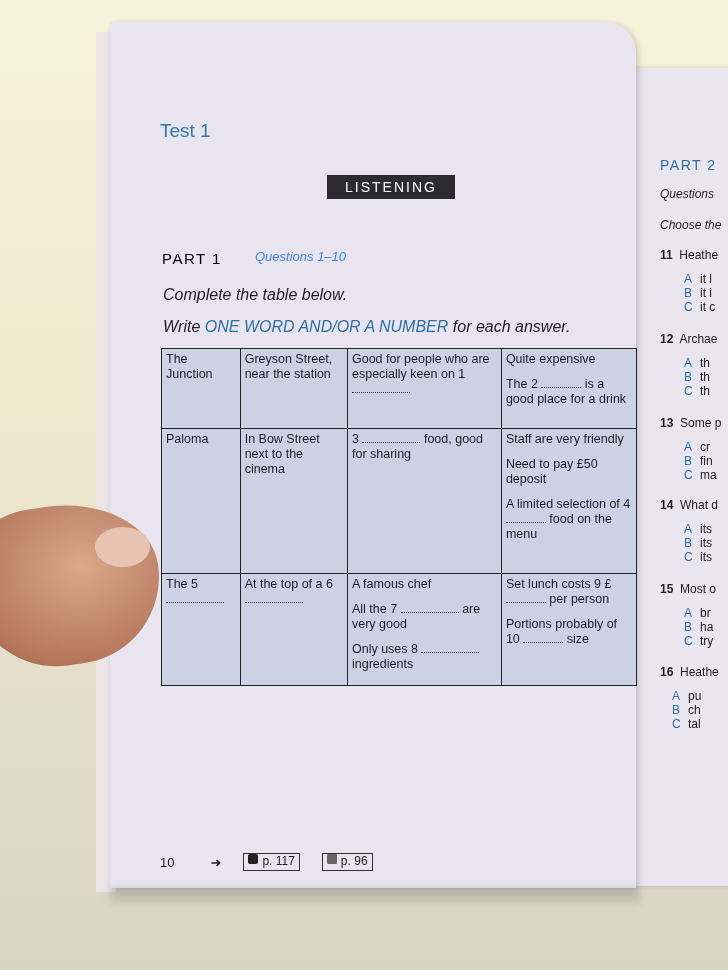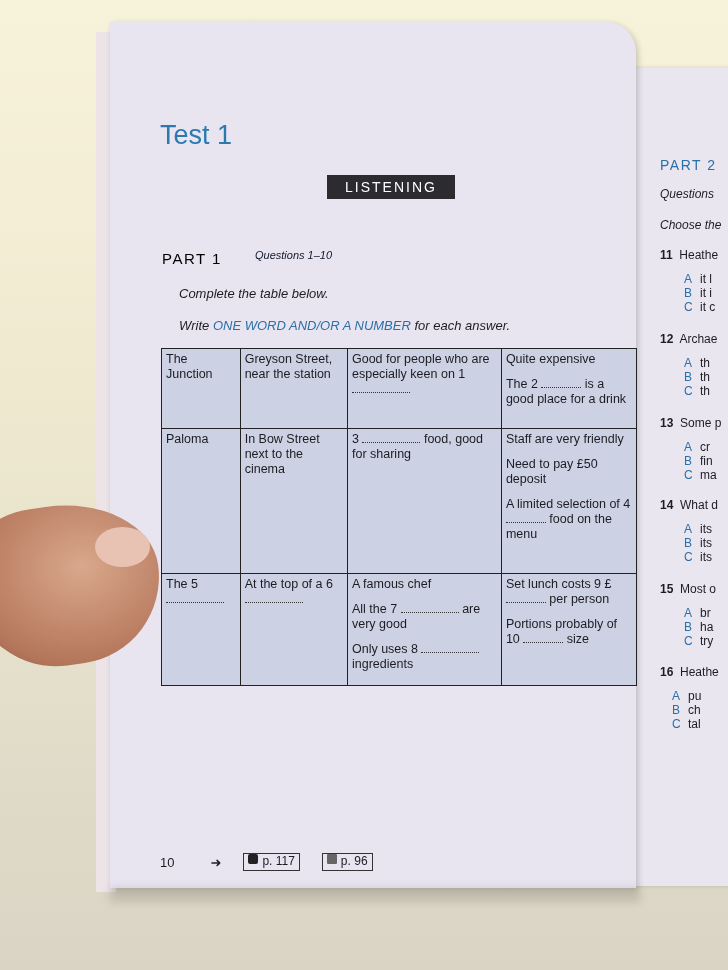--- a/index.html
+++ b/index.html
@@ -5,26 +5,26 @@
   html,body{margin:0;padding:0;}
   body{width:728px;height:970px;position:relative;overflow:hidden;
     background:linear-gradient(180deg,#f7f3da 0%,#efe9d0 40%,#d9d4c4 100%);
     font-family:"DejaVu Sans","Liberation Sans",sans-serif;color:#1c1c22;}
   .page-right{position:absolute;left:636px;top:68px;width:110px;height:818px;background:#eae6f0;
     border-radius:0 0 0 0;box-shadow:-2px 0 4px rgba(0,0,0,.15);}
   .page-under{position:absolute;left:96px;top:32px;width:20px;height:860px;background:#ece4e6;}
   .page{position:absolute;left:110px;top:22px;width:526px;height:866px;background:#e9e5f0;
     border-radius:0 30px 0 0;box-shadow:2px 2px 6px rgba(0,0,0,.2);}
   .bottom-shadow{position:absolute;left:110px;top:888px;width:530px;height:14px;background:rgba(0,0,0,.12);filter:blur(4px);}
-  .test-title{position:absolute;left:160px;top:120px;font-size:27px;color:#2a7ab0;font-family:"Liberation Sans",sans-serif;}
+  .test-title{position:absolute;left:160px;top:120px;font-size:19px;color:#2a7ab0;font-family:"Liberation Sans",sans-serif;}
   .section-badge{position:absolute;left:327px;top:175px;width:128px;height:24px;background:#2b2b30;color:#fff;
     font-size:14px;letter-spacing:2px;text-align:center;line-height:24px;font-family:"Liberation Sans",sans-serif;}
   .part-label{position:absolute;left:162px;top:250px;font-size:15px;letter-spacing:1.5px;color:#000000;font-family:"Liberation Sans",sans-serif;}
-  .questions-label{position:absolute;left:255px;top:249px;font-size:11px;color:#0f172a;font-style:italic;font-family:"Liberation Sans",sans-serif;}
-  .instr{position:absolute;left:179px;font-size:13px;font-style:italic;font-family:"Liberation Sans",sans-serif;}
+  .questions-label{position:absolute;left:255px;top:249px;font-size:13px;color:#3b82f6;font-style:italic;font-family:"Liberation Sans",sans-serif;}
+  .instr{position:absolute;left:163px;font-size:16px;font-style:italic;font-family:"Liberation Sans",sans-serif;}
   .instr .hl{color:#2a6fa8;margin-top:28px;}
   table.main{position:absolute;left:161px;top:348px;width:476px;border-collapse:collapse;background:#cdd1e4;
     font-family:"Liberation Sans",sans-serif;font-size:12.5px;line-height:15px;}
   table.main td, table.main th{border:1px solid #222;vertical-align:top;padding:3px 4px;}
   table.main th{color:#2a6fa8;font-weight:normal;text-align:center;vertical-align:middle;height:30px;}
   .c1{width:104px}.c2{width:100px}.c3{width:144px}.c4{width:100px}
   .sub{margin-bottom:10px}
   .blank{display:inline-block;border-bottom:1px dotted #333;width:58px;height:10px;}
   .blank.s{width:40px}
   .footer{position:absolute;left:160px;top:853px;font-family:"Liberation Sans",sans-serif;font-size:13px;display:flex;align-items:center;gap:22px;}

